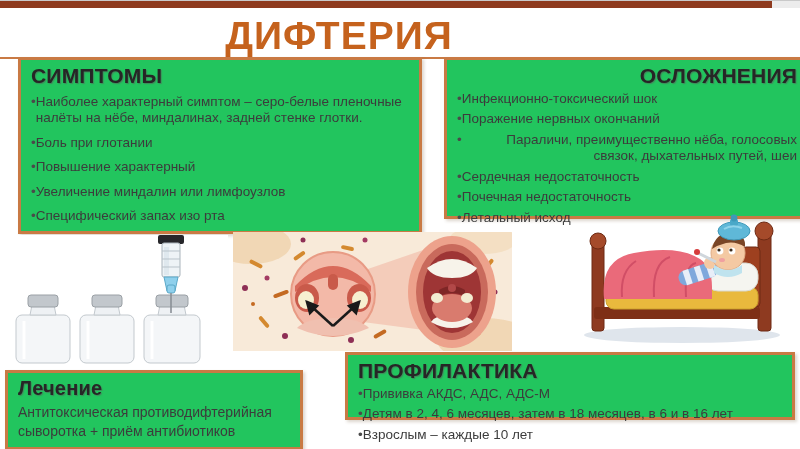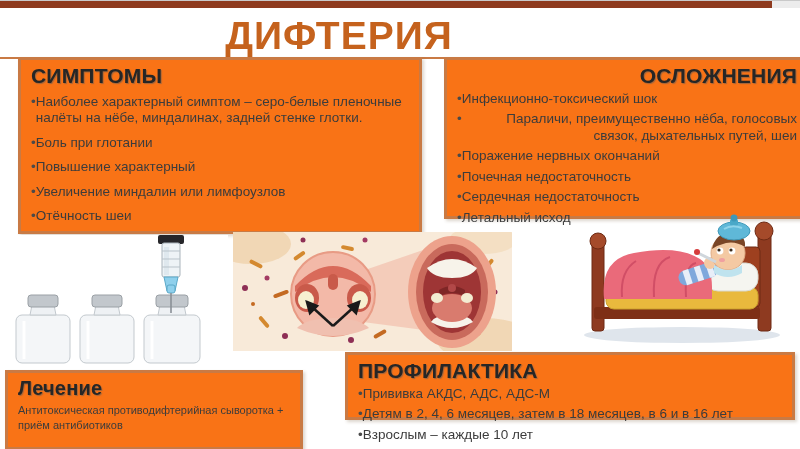--- a/index.html
+++ b/index.html
@@ -16,35 +16,35 @@
     border-top:1px solid #c9c9c9;box-sizing:border-box;
   }
   .topbar{position:absolute;left:0;top:0;width:772px;height:7px;background:var(--topbar);}
   .topbar-tail{position:absolute;left:772px;top:0;width:28px;height:7px;background:#ececec;}
   .title{
     position:absolute;left:0;top:13px;width:678px;text-align:center;
     font-size:39px;font-weight:bold;letter-spacing:1px;color:var(--title-orange);
   }
   .title-rule{position:absolute;left:0;top:56px;width:800px;height:2px;background:var(--accent);}
   .box{
-    position:absolute;background:#f97316;border:3px solid var(--accent);box-sizing:border-box;
+    position:absolute;background:#22c55e;border:3px solid var(--accent);box-sizing:border-box;
     box-shadow:2px 2px 3px rgba(120,90,60,.25);padding:3px 10px 4px 10px;
   }
   .box h2{
     margin:1px 0 3px 0;font-size:21px;color:var(--ink);
     text-shadow:1px 1px 1px rgba(90,90,90,.55);letter-spacing:.2px;
   }
   .box h2.small{font-size:20px;}
   .li{display:flex;font-size:13.5px;line-height:1.22;color:var(--body);}
   .li .b{flex:0 0 auto;}
   .li .b::before{content:"•";color:#4a4a4a;}
   .sym .li{margin:6px 0 8px 0;}
   .cmp .li{margin:3px 0 4px 0;}
   .prv .li{margin:3px 0 4px 0;align-items:center;}
-  .plain{font-size:11px;line-height:1.35;color:var(--body);}
+  .plain{font-size:14px;line-height:1.35;color:var(--body);}
   .illus{position:absolute;}
   #box-symptoms{left:18px;top:56px;width:404px;height:177px;}
   #box-complications{left:444px;top:56px;width:366px;height:162px;text-align:right;}
   #box-treatment{left:5px;top:369px;width:298px;height:80px;}
   #box-prevention{left:345px;top:351px;width:450px;height:68px;}
   #illus-syringe{left:8px;top:234px;width:220px;height:134px;}
   #illus-throat{left:233px;top:231px;width:279px;height:119px;}
   #illus-child{left:570px;top:200px;width:225px;height:147px;}
 </style>
 </head>
@@ -71,49 +71,45 @@
     <div class="li">
         <span class="b"></span>
         <span>Повышение характерный</span>
       </div>
     <div class="li">
         <span class="b"></span>
         <span>Увеличение миндалин или лимфоузлов</span>
       </div>
     <div class="li">
         <span class="b"></span>
-        <span>Отёчность шеи</span>
-      </div>
-    <div class="li">
-        <span class="b"></span>
         <span>Специфический запах изо рта</span>
       </div>
   </div>
 
   <div class="box cmp" id="box-complications">
     <h2>ОСЛОЖНЕНИЯ</h2>
     <div class="li">
         <span class="b"></span>
         <span>Инфекционно-токсический шок</span>
       </div>
     <div class="li">
         <span class="b"></span>
+        <span>Поражение нервных окончаний</span>
+      </div>
+    <div class="li">
+        <span class="b"></span>
         <span>Параличи, преимущественно нёба, голосовых связок, дыхательных путей, шеи</span>
       </div>
     <div class="li">
         <span class="b"></span>
-        <span>Поражение нервных окончаний</span>
+        <span>Сердечная недостаточность</span>
       </div>
     <div class="li">
         <span class="b"></span>
         <span>Почечная недостаточность</span>
-      </div>
-    <div class="li">
-        <span class="b"></span>
-        <span>Сердечная недостаточность</span>
       </div>
     <div class="li">
         <span class="b"></span>
         <span>Летальный исход</span>
       </div>
   </div>
 
   <svg class="illus" id="illus-syringe" viewBox="0 0 220 134">
     <rect x="0" y="0" width="220" height="134" fill="#ffffff"></rect>
 

